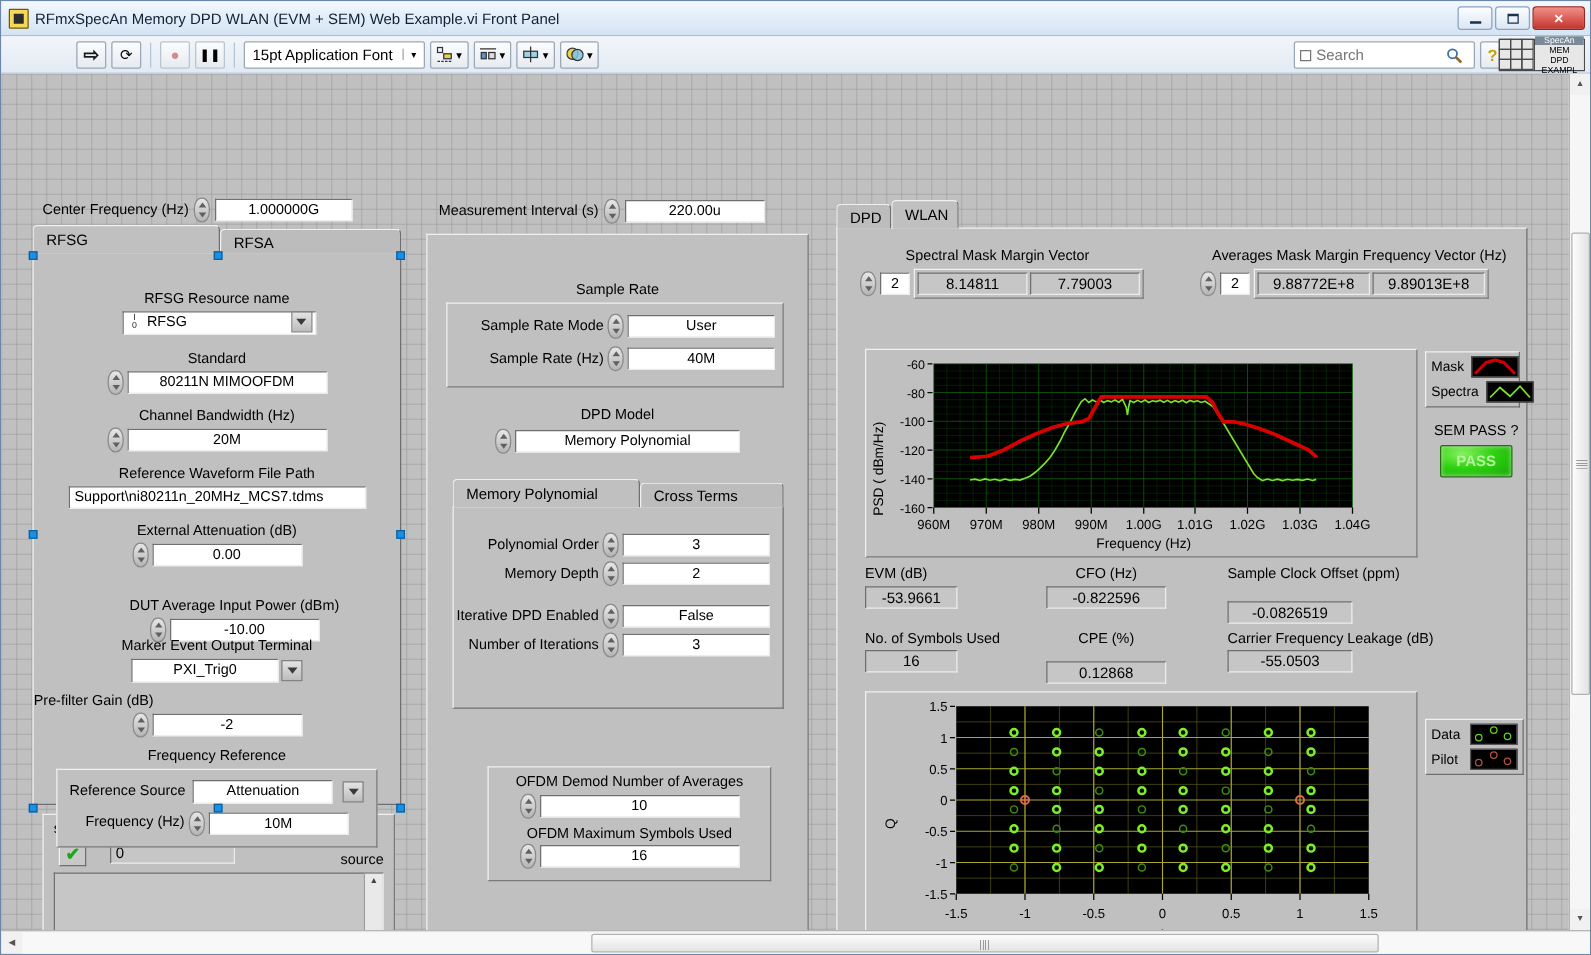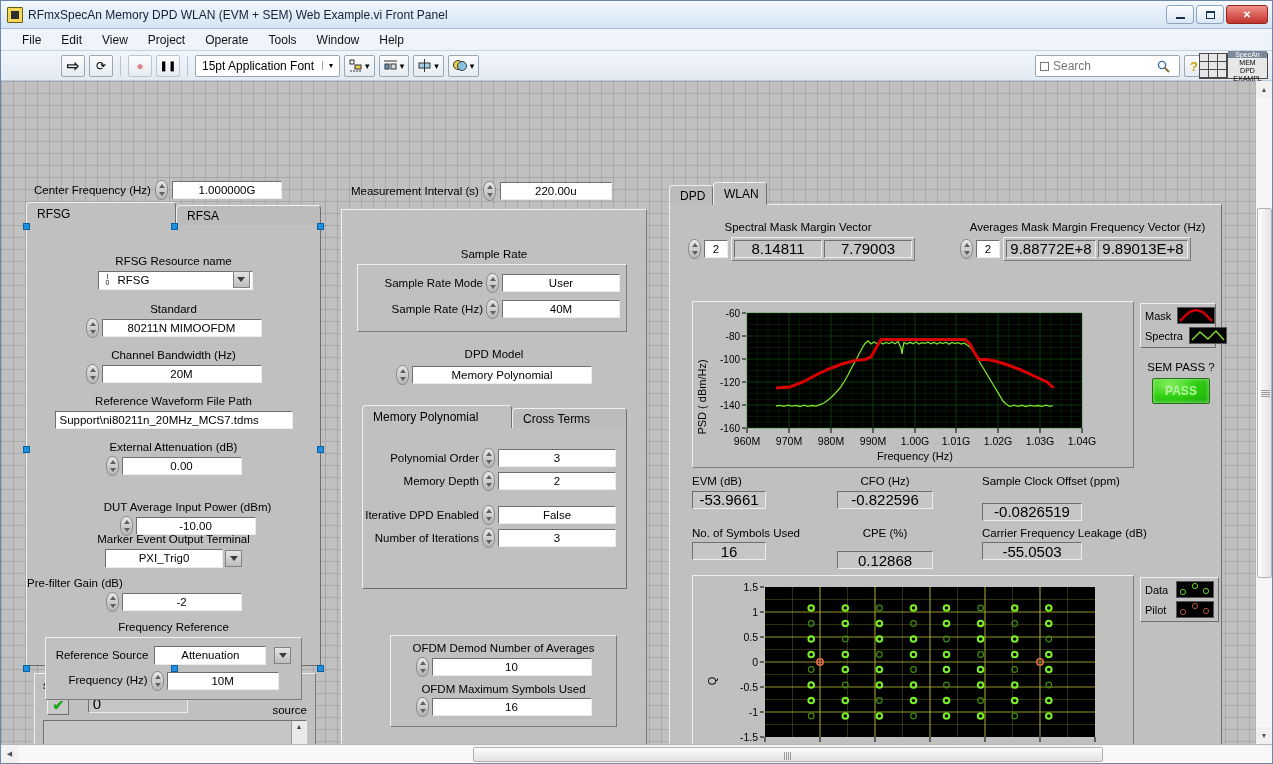--- a/index.html
+++ b/index.html
@@ -142,21 +142,21 @@
   .numbox{
     background:#fff;border-top:1px solid #6f6f6f;border-left:1px solid #6f6f6f;
     border-right:1px solid #ececec;border-bottom:1px solid #ececec;
     height:18px;display:flex;align-items:center;justify-content:center;
     font-size:11.5px;color:#000;
   }
   .indbox{
     background:#c6c6c6;border-top:1px solid #6f6f6f;border-left:1px solid #6f6f6f;
     border-right:1px solid #ececec;border-bottom:1px solid #ececec;
     height:18px;display:flex;align-items:center;justify-content:center;
-    font-size:15px;color:#000;
+    font-size:12px;color:#000;
   }
   .spin{
     width:13px;height:20px;flex:0 0 auto;position:relative;
     background:linear-gradient(180deg,#e8e8e8,#b4b4b4);
     border:1px solid #8a8a8a;border-radius:6px/9px;
   }
   .spin:before,.spin:after{
     content:"";position:absolute;left:3px;width:0;height:0;border-left:3px solid transparent;border-right:3px solid transparent;
   }
   .spin:before{top:3px;border-bottom:4px solid #606060;}
@@ -238,30 +238,20 @@
       <div class="wbtn">
           <span class="mini"></span>
         </div>
       <div class="wbtn">
           <span class="maxi"></span>
         </div>
       <div class="wbtn close">✕</div>
     </div>
   </div>
 
-  <div class="menubar">
-    <div class="mi">File</div>
-    <div class="mi">Edit</div>
-    <div class="mi">View</div>
-    <div class="mi">Project</div>
-    <div class="mi">Operate</div>
-    <div class="mi">Tools</div>
-    <div class="mi">Window</div>
-    <div class="mi">Help</div>
-  </div>
 
   <div class="toolbar">
     <div style="width:50px"></div>
     <div class="tbtn">
         <span class="arrow-run">⇨</span>
       </div>
     <div class="tbtn">⟳</div>
     <div class="tb-sep"></div>
     <div class="tbtn flat" style="color:#d68a8a">●</div>
     <div class="tbtn flat" style="font-size:10px">❚❚</div>
@@ -888,21 +878,21 @@
                   <text x="182" y="180">-0.5</text>
                 <text x="237" y="180">0</text>
                   <text x="292" y="180">0.5</text>
                   <text x="347" y="180">1</text>
                   <text x="402" y="180">1.5</text>
               </g>
               <text x="237" y="197" font-size="11" font-family="Liberation Sans" text-anchor="middle">I</text>
             </svg>
           </div>
 
-          <div class="legend" style="position:absolute;left:470px;top:372px;width:79px;justify-content:space-between;">
+          <div class="legend" style="position:absolute;left:470px;top:392px;width:79px;justify-content:space-between;">
             <div class="legrow">
               <span class="lname">Data</span>
               <span class="legswatch">
                 <svg width="36" height="15" viewBox="0 0 36 15">
                     <circle cx="6" cy="10" r="2.6" fill="none" stroke="#5fd41c"></circle>
                     <circle cx="18" cy="4" r="2.6" fill="none" stroke="#5fd41c"></circle>
                     <circle cx="29" cy="9" r="2.6" fill="none" stroke="#5fd41c"></circle>
                   </svg>
               </span>
             </div>

